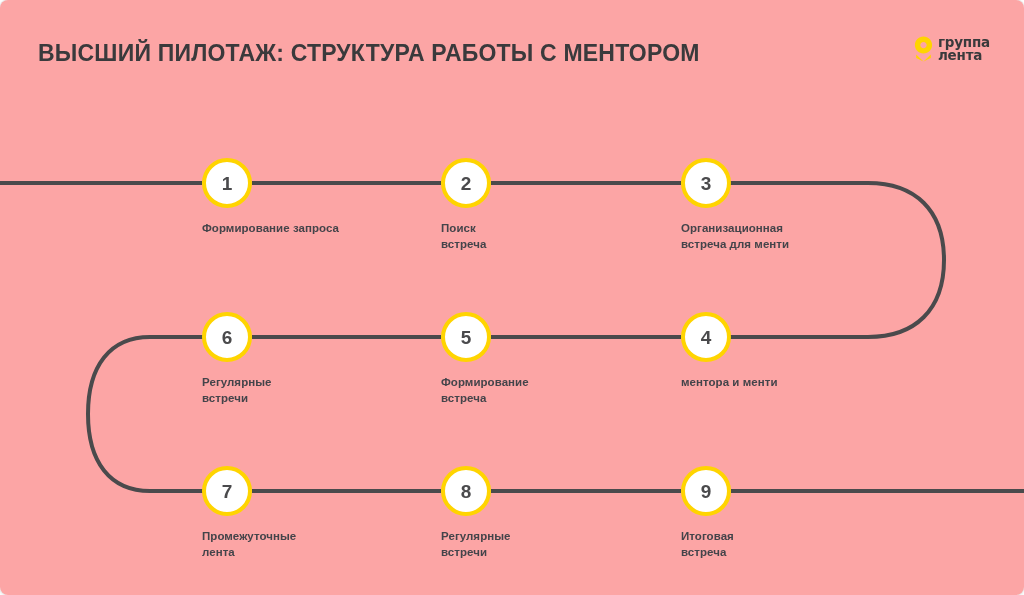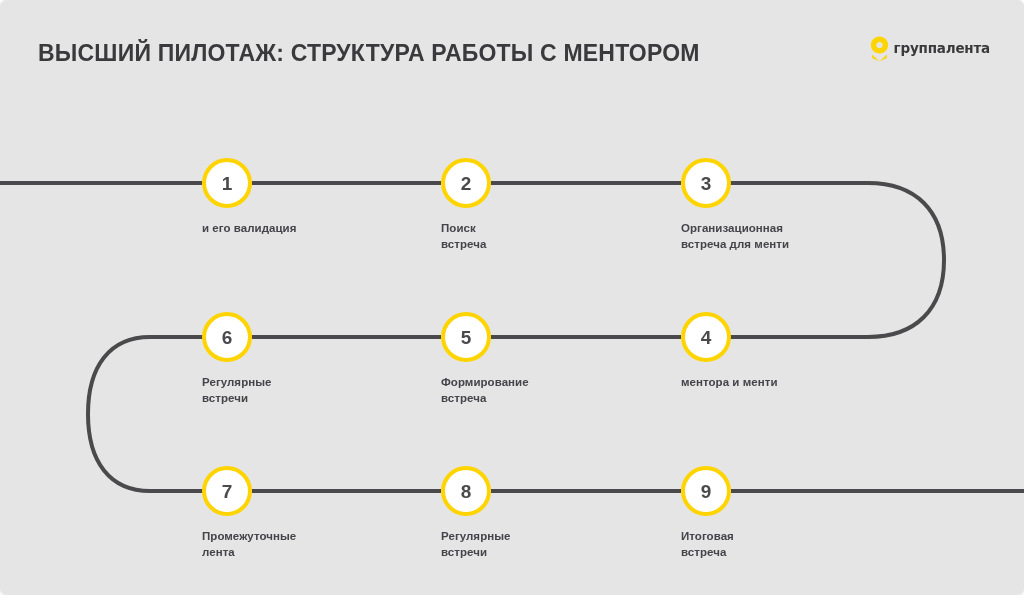--- a/index.html
+++ b/index.html
@@ -11,21 +11,21 @@
     width: 1024px;
     height: 595px;
     overflow: hidden;
     font-family: "Liberation Sans", "DejaVu Sans", sans-serif;
   }
 
   #canvas {
     position: relative;
     width: 1024px;
     height: 595px;
-    background: #e5e5e5;
+    background: #fca5a5;
     border-radius: 8px;
     box-shadow: 0 0 0 1px #ececec, 0 1px 4px rgba(0,0,0,0.10);
     overflow: hidden;
     box-sizing: border-box;
   }
 
   
   #page-title {
     position: absolute;
     left: 38px;
@@ -45,21 +45,21 @@
     align-items: center;
     gap: 5px;
   }
   #brand-logo .logo-mark {
     width: 19px;
     height: 26px;
     display: block;
   }
   #brand-logo .logo-words {
     display: flex;
-    flex-direction: row;
+    flex-direction: column;
     line-height: 0.98;
   }
   #brand-logo .logo-words span {
     font-family: "DejaVu Sans", sans-serif;
     font-size: 13.5px;
     font-weight: bold;
     color: #3a3a3c;
     letter-spacing: -0.2px;
   }
 
@@ -145,21 +145,21 @@
     <path d="M491,491 L681,491" fill="none" stroke="#4A4A4C" stroke-width="4" stroke-linecap="butt"></path>
     <path d="M731,491 L1024,491" fill="none" stroke="#4A4A4C" stroke-width="4" stroke-linecap="butt"></path>
   </svg>
 
   <div id="steps-layer">
       <div class="step-node" style="left: 227px; top: 183px;">
         <div class="step-circle">
           <span class="step-number">1</span>
         </div>
         <div class="step-label">
-          <span class="line">и его валидация</span>
+          <span class="line">Формирование запроса</span>
         </div>
       </div>
       <div class="step-node" style="left: 466px; top: 183px;">
         <div class="step-circle">
           <span class="step-number">2</span>
         </div>
         <div class="step-label">
           <span class="line">Поиск</span>
           <span class="line">встреча</span>
         </div>

